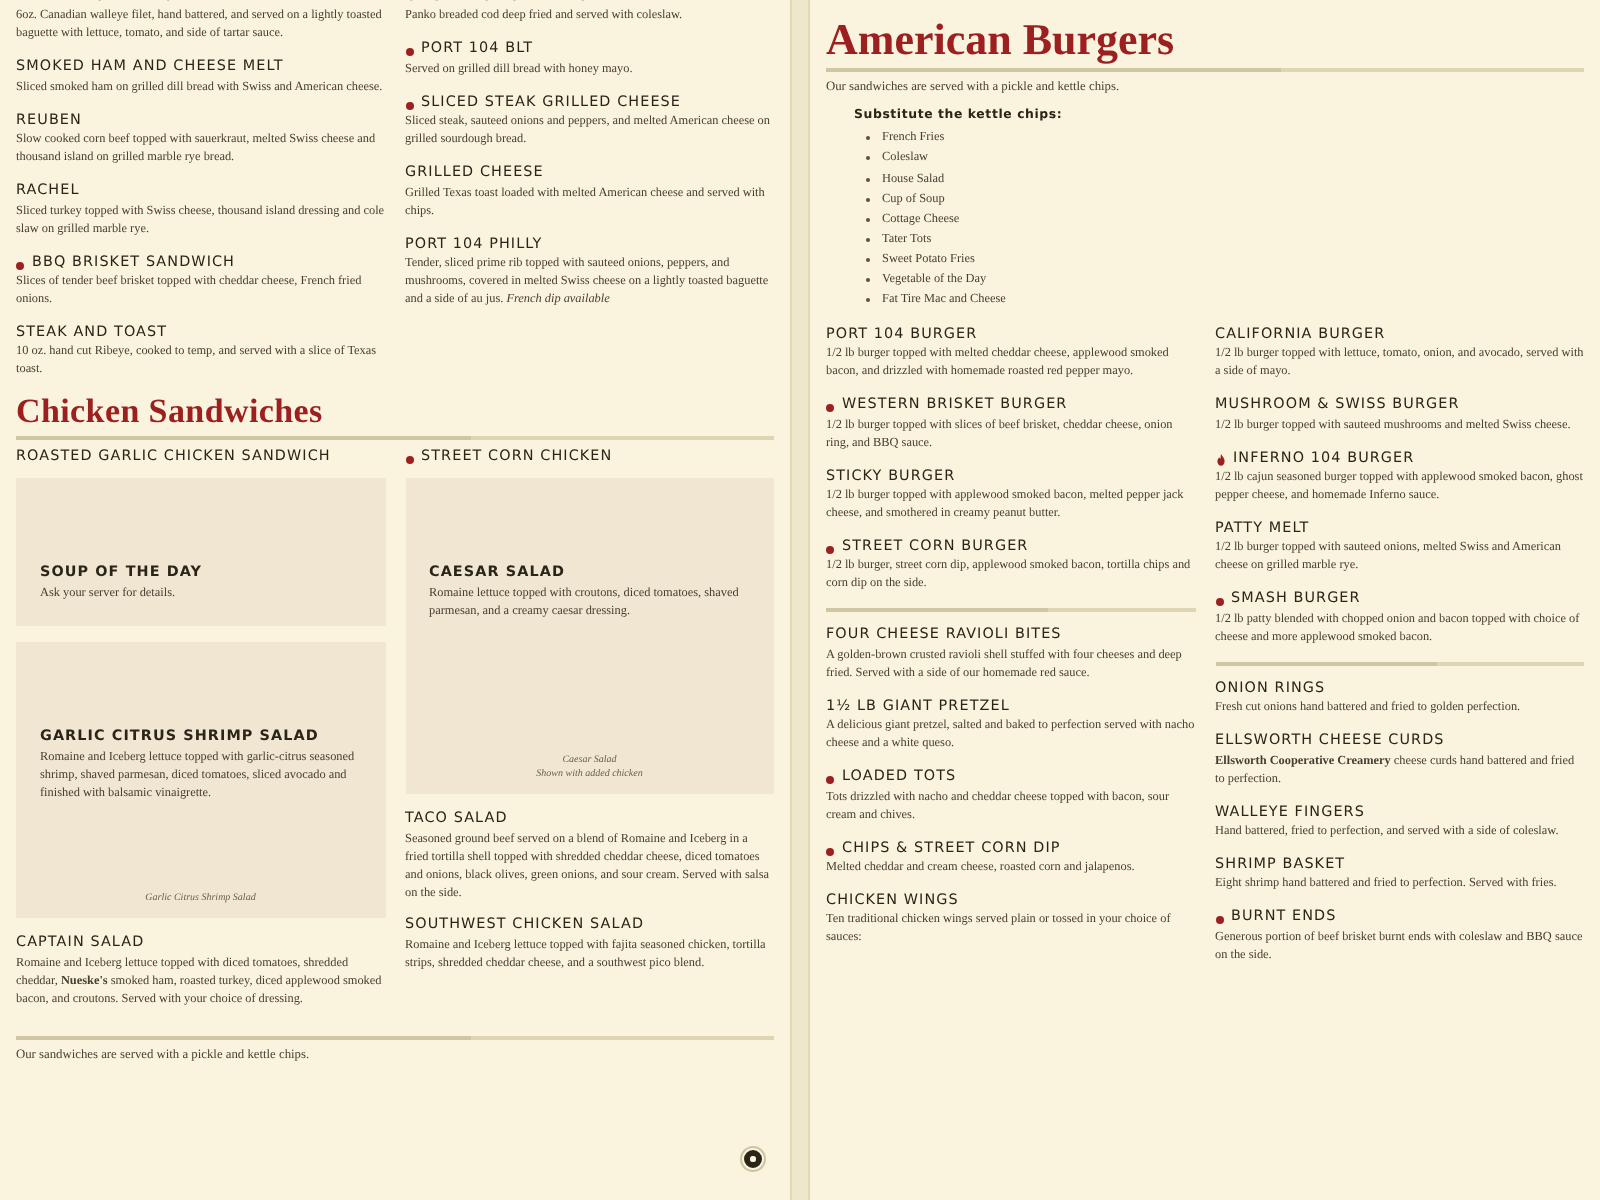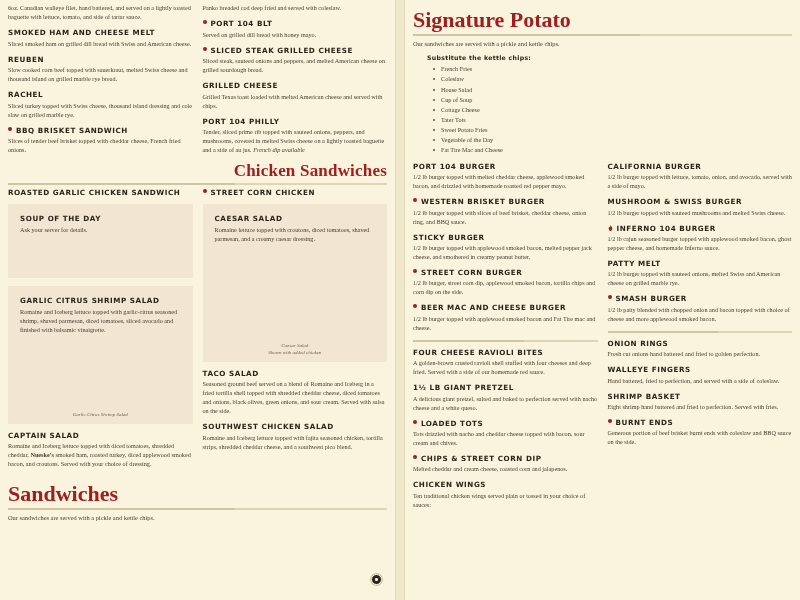--- a/index.html
+++ b/index.html
@@ -15,33 +15,33 @@
   .gutter{width:8px;height:600px;background:#efe7c9;border-left:1px solid #e2d9b8;border-right:1px solid #e2d9b8;}
   .page-right{width:396px;padding:0 8px 0 8px;}
 
   .cols{display:flex;gap:10px;}
   .col{width:190px;}
 
   
   .sec-title{
     font-family:"Liberation Serif", serif;
     font-size:17px;font-weight:700;color:#9d2021;
-    letter-spacing:.2px;margin:0 0 2px 0;line-height:1.05;text-align:right;
+    letter-spacing:.2px;margin:0 0 2px 0;line-height:1.05;
   }
   .sec-rule{
     height:2px;background:#cfc6a4;margin:3px 0 4px 0;
     background-image:linear-gradient(90deg,#cfc6a4 0 60%,#ded5b4 60% 100%);
   }
   .sec-sub{font-size:6.4px;color:#4a4234;margin:0 0 6px 0;line-height:1.3;}
 
   .item{margin:0 0 7px 0;}
   .item-head{
-    display:flex;align-items:flex-start;gap:4px;
+    display:flex;align-items:flex-end;gap:4px;
     font-family:"DejaVu Sans", sans-serif;
-    font-weight:700;font-size:7.2px;letter-spacing:.55px;
+    font-weight:400;font-size:7.2px;letter-spacing:.55px;
     color:#2b2519;text-transform:uppercase;line-height:1.1;margin-bottom:2.5px;
   }
   .dot{width:4px;height:4px;border-radius:50%;background:#9d2021;flex:0 0 auto;}
   .flame{width:5px;height:6px;flex:0 0 auto;display:block;}
   .item-desc{font-size:6.2px;line-height:1.45;color:#463e30;margin:0;}
   .item-desc em{font-style:italic;}
   .item-desc b{font-weight:700;}
 
   .badge{
     position:absolute;width:9px;height:9px;border-radius:50%;
@@ -51,21 +51,21 @@
   .badge::after{
     content:"";position:absolute;left:50%;top:50%;
     width:2.5px;height:2.5px;margin:-1.25px 0 0 -1.25px;
     border-radius:50%;background:#faf3dd;
   }
 
   
   .photo-card{background:#f0e6d2;padding:10px 12px 8px 12px;margin:4px 0 8px 0;position:relative;}
   .photo-title{
     font-family:"DejaVu Sans", sans-serif;font-weight:700;font-size:7.2px;
-    letter-spacing:.55px;text-transform:uppercase;color:#2b2519;margin-bottom:3px;
+    letter-spacing:.55px;text-transform:uppercase;color:#2b2519;margin-bottom:3px;margin-top:32px;
   }
   .photo-desc{font-size:6.2px;line-height:1.45;color:#463e30;}
   .photo-cap{
     position:absolute;left:0;right:0;bottom:6px;text-align:center;
     font-size:5px;font-style:italic;color:#6b614d;line-height:1.4;
   }
   .ph-tall{height:120px;}
   .ph-tall2{height:140px;}
   .ph-small{height:56px;}
 
@@ -125,20 +125,26 @@
 
         <div class="item">
           <div class="item-head">
             <span class="dot"></span>
             <span>BBQ BRISKET SANDWICH</span>
           </div>
           <p class="item-desc">Slices of tender beef brisket topped with cheddar cheese, French fried onions.</p>
         </div>
 
 
+        <div class="item">
+          <div class="item-head">
+            <span>STEAK AND TOAST</span>
+          </div>
+          <p class="item-desc">10 oz. hand cut Ribeye, cooked to temp, and served with a slice of Texas toast.</p>
+        </div>
 
       </div>
 
       <div class="col">
 
         <div class="item">
           <div class="item-head">
             <span>CRISPY FISH SANDWICH</span>
           </div>
           <p class="item-desc">Panko breaded cod deep fried and served with coleslaw.</p>
@@ -237,33 +243,32 @@
           <div class="item-head">
             <span>SOUTHWEST CHICKEN SALAD</span>
           </div>
           <p class="item-desc">Romaine and Iceberg lettuce topped with fajita seasoned chicken, tortilla strips, shredded cheddar cheese, and a southwest pico blend.</p>
         </div>
 
       </div>
     </div>
 
     <div style="margin-top:6px;">
-      <h2 class="big-title">Sandwiches</h2>
       <div class="sec-rule"></div>
       <p class="sec-sub">Our sandwiches are served with a pickle and kettle chips.</p>
     </div>
 
   </div>
 
   <div class="gutter"></div>
 
   <div class="page page-right">
 
     <div style="padding-top:8px;">
-      <h1 class="big-title">Signature Potato</h1>
+      <h1 class="big-title">American Burgers</h1>
       <div class="sec-rule"></div>
       <p class="sec-sub">Our sandwiches are served with a pickle and kettle chips.</p>
 
       <div class="sub-lead">Substitute the kettle chips:</div>
       <ul class="sub-list">
         <li>French Fries</li>
         <li>Coleslaw</li>
         <li>House Salad</li>
         <li>Cup of Soup</li>
         <li>Cottage Cheese</li>
@@ -301,27 +306,20 @@
         </div>
 
         <div class="item">
           <div class="item-head">
             <span class="dot"></span>
             <span>STREET CORN BURGER</span>
           </div>
           <p class="item-desc">1/2 lb burger, street corn dip, applewood smoked bacon, tortilla chips and corn dip on the side.</p>
         </div>
 
-        <div class="item">
-          <div class="item-head">
-            <span class="dot"></span>
-            <span>BEER MAC AND CHEESE BURGER</span>
-          </div>
-          <p class="item-desc">1/2 lb burger topped with applewood smoked bacon and Fat Tire mac and cheese.</p>
-        </div>
 
         <div class="sec-rule" style="margin:6px 0 7px 0;"></div>
 
         <div class="item">
           <div class="item-head">
             <span>FOUR CHEESE RAVIOLI BITES</span>
           </div>
           <p class="item-desc">A golden-brown crusted ravioli shell stuffed with four cheeses and deep fried. Served with a side of our homemade red sauce.</p>
         </div>
 
@@ -404,20 +402,26 @@
 
         <div class="sec-rule" style="margin:6px 0 7px 0;"></div>
 
         <div class="item">
           <div class="item-head">
             <span>ONION RINGS</span>
           </div>
           <p class="item-desc">Fresh cut onions hand battered and fried to golden perfection.</p>
         </div>
 
+        <div class="item">
+          <div class="item-head">
+            <span>ELLSWORTH CHEESE CURDS</span>
+          </div>
+          <p class="item-desc"><b>Ellsworth Cooperative Creamery</b><span> cheese curds hand battered and fried to perfection.</span></p>
+        </div>
 
         <div class="item">
           <div class="item-head">
             <span>WALLEYE FINGERS</span>
           </div>
           <p class="item-desc">Hand battered, fried to perfection, and served with a side of coleslaw.</p>
         </div>
 
         <div class="item">
           <div class="item-head">

